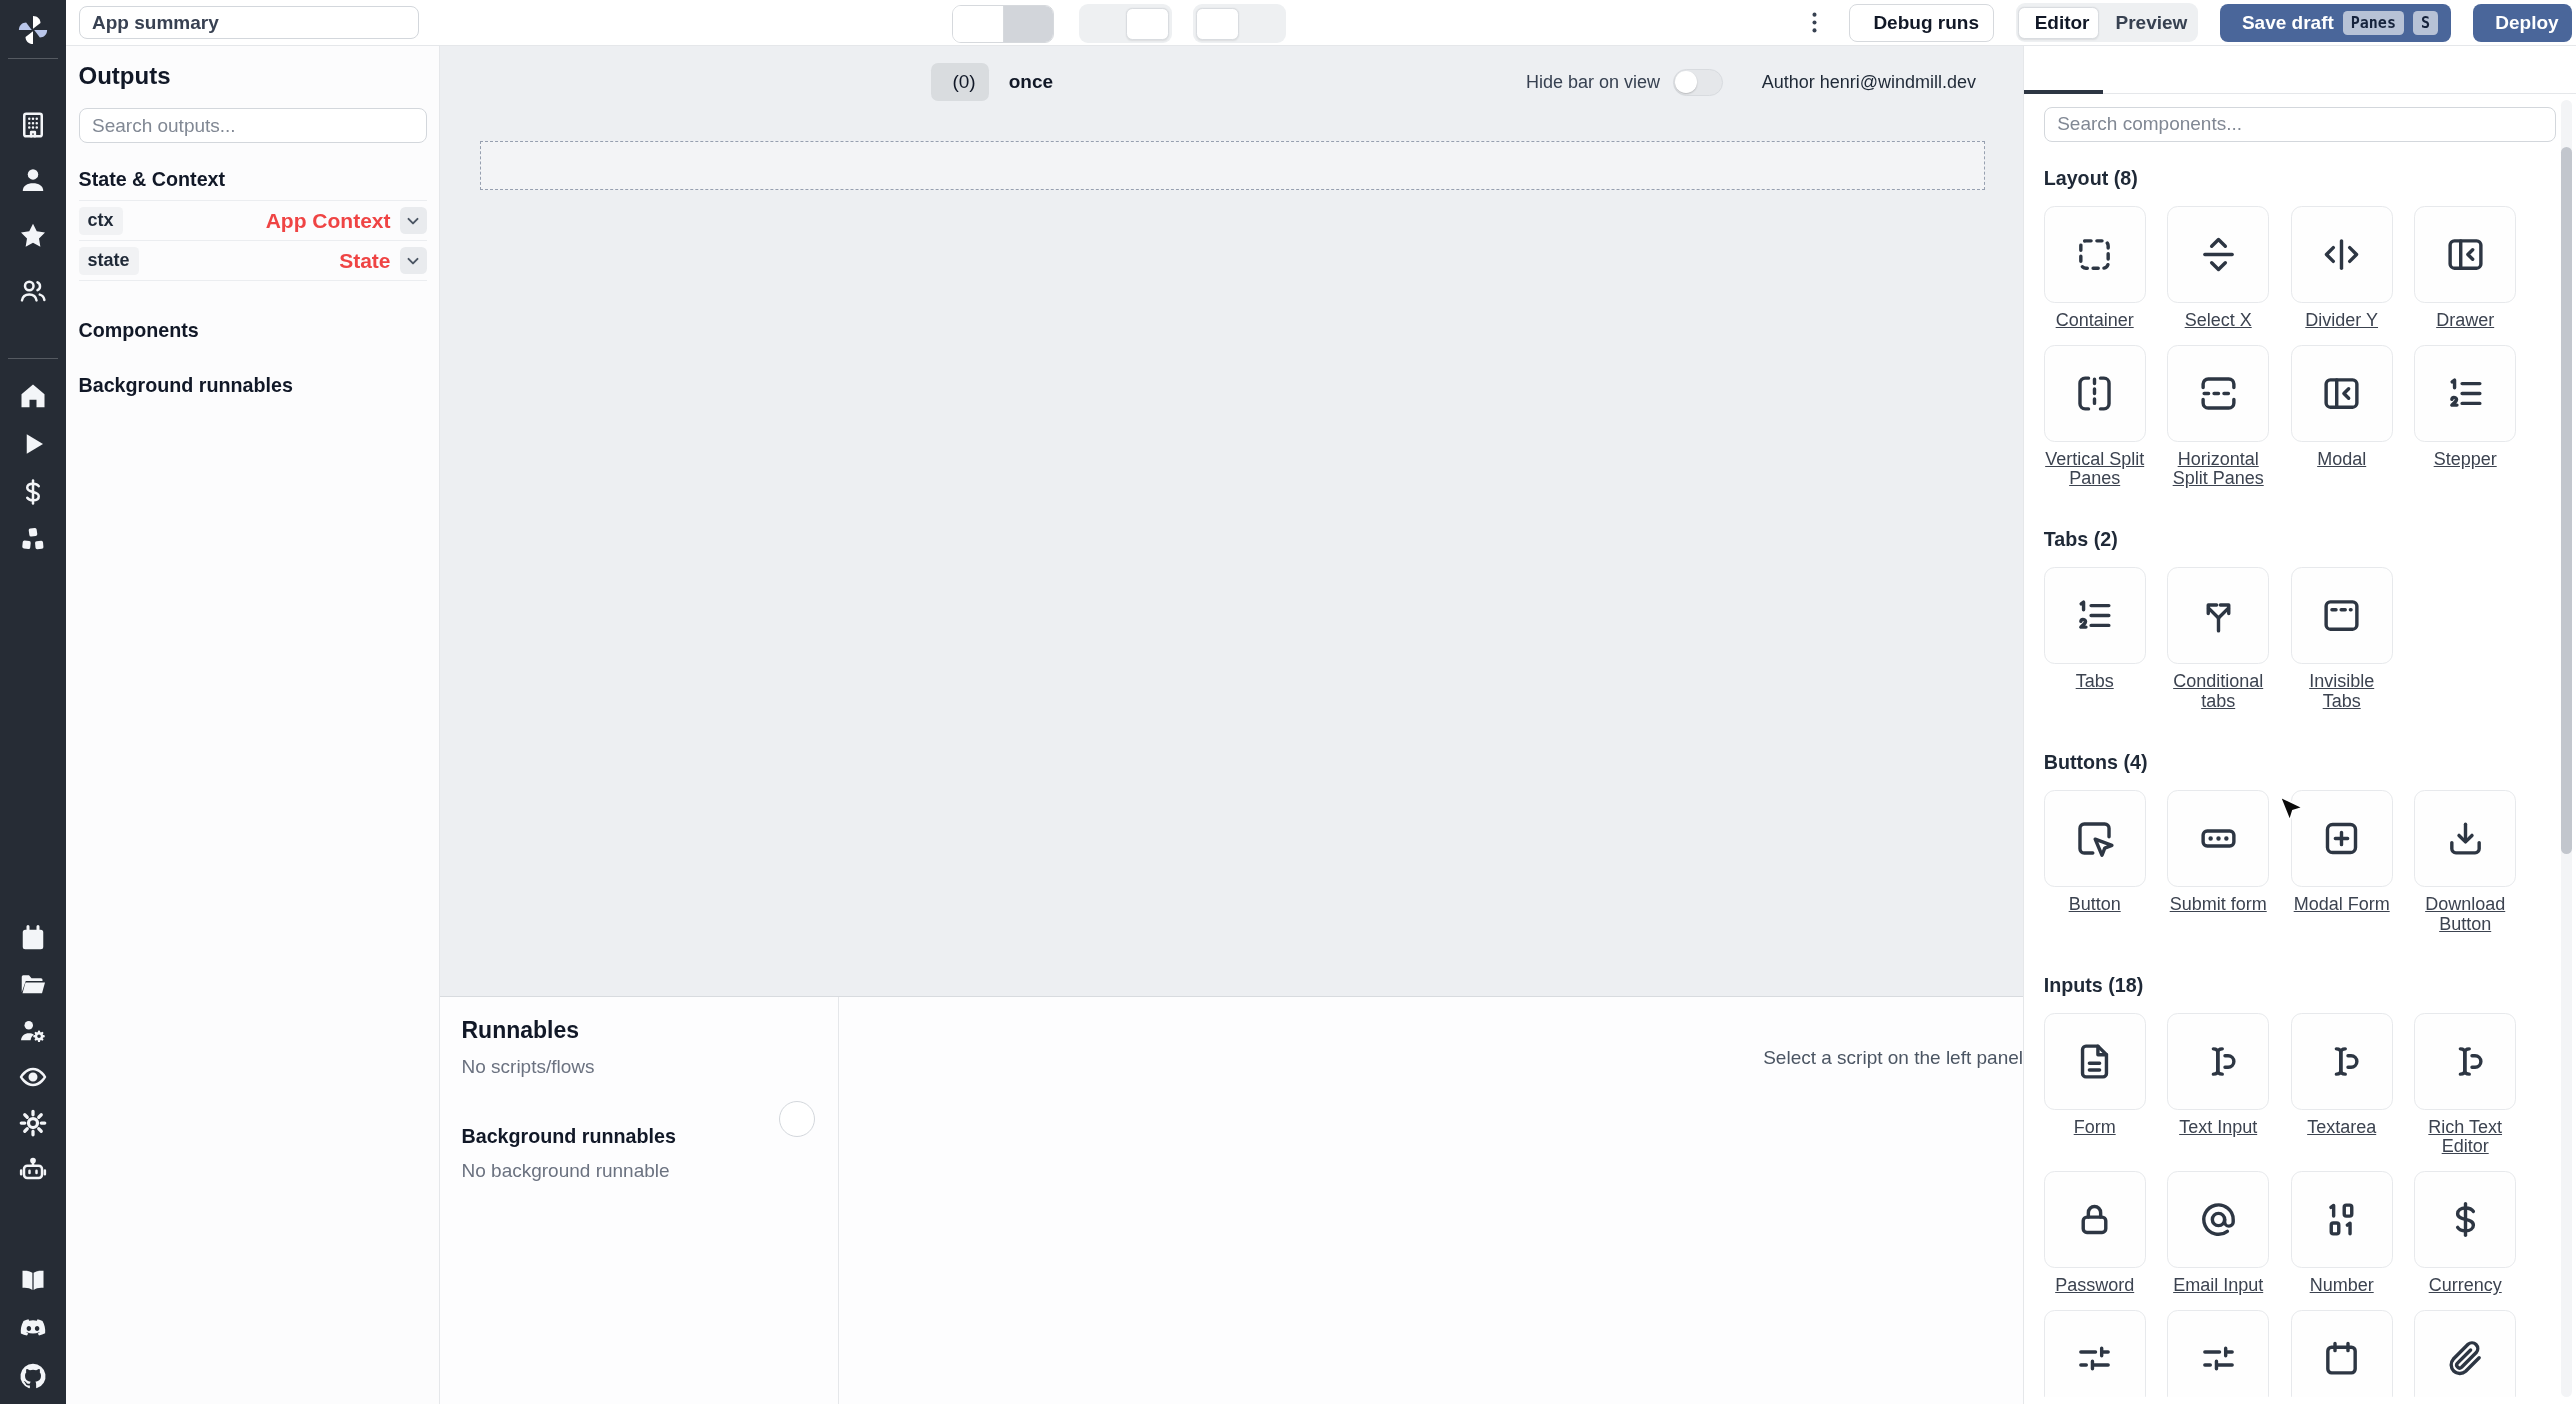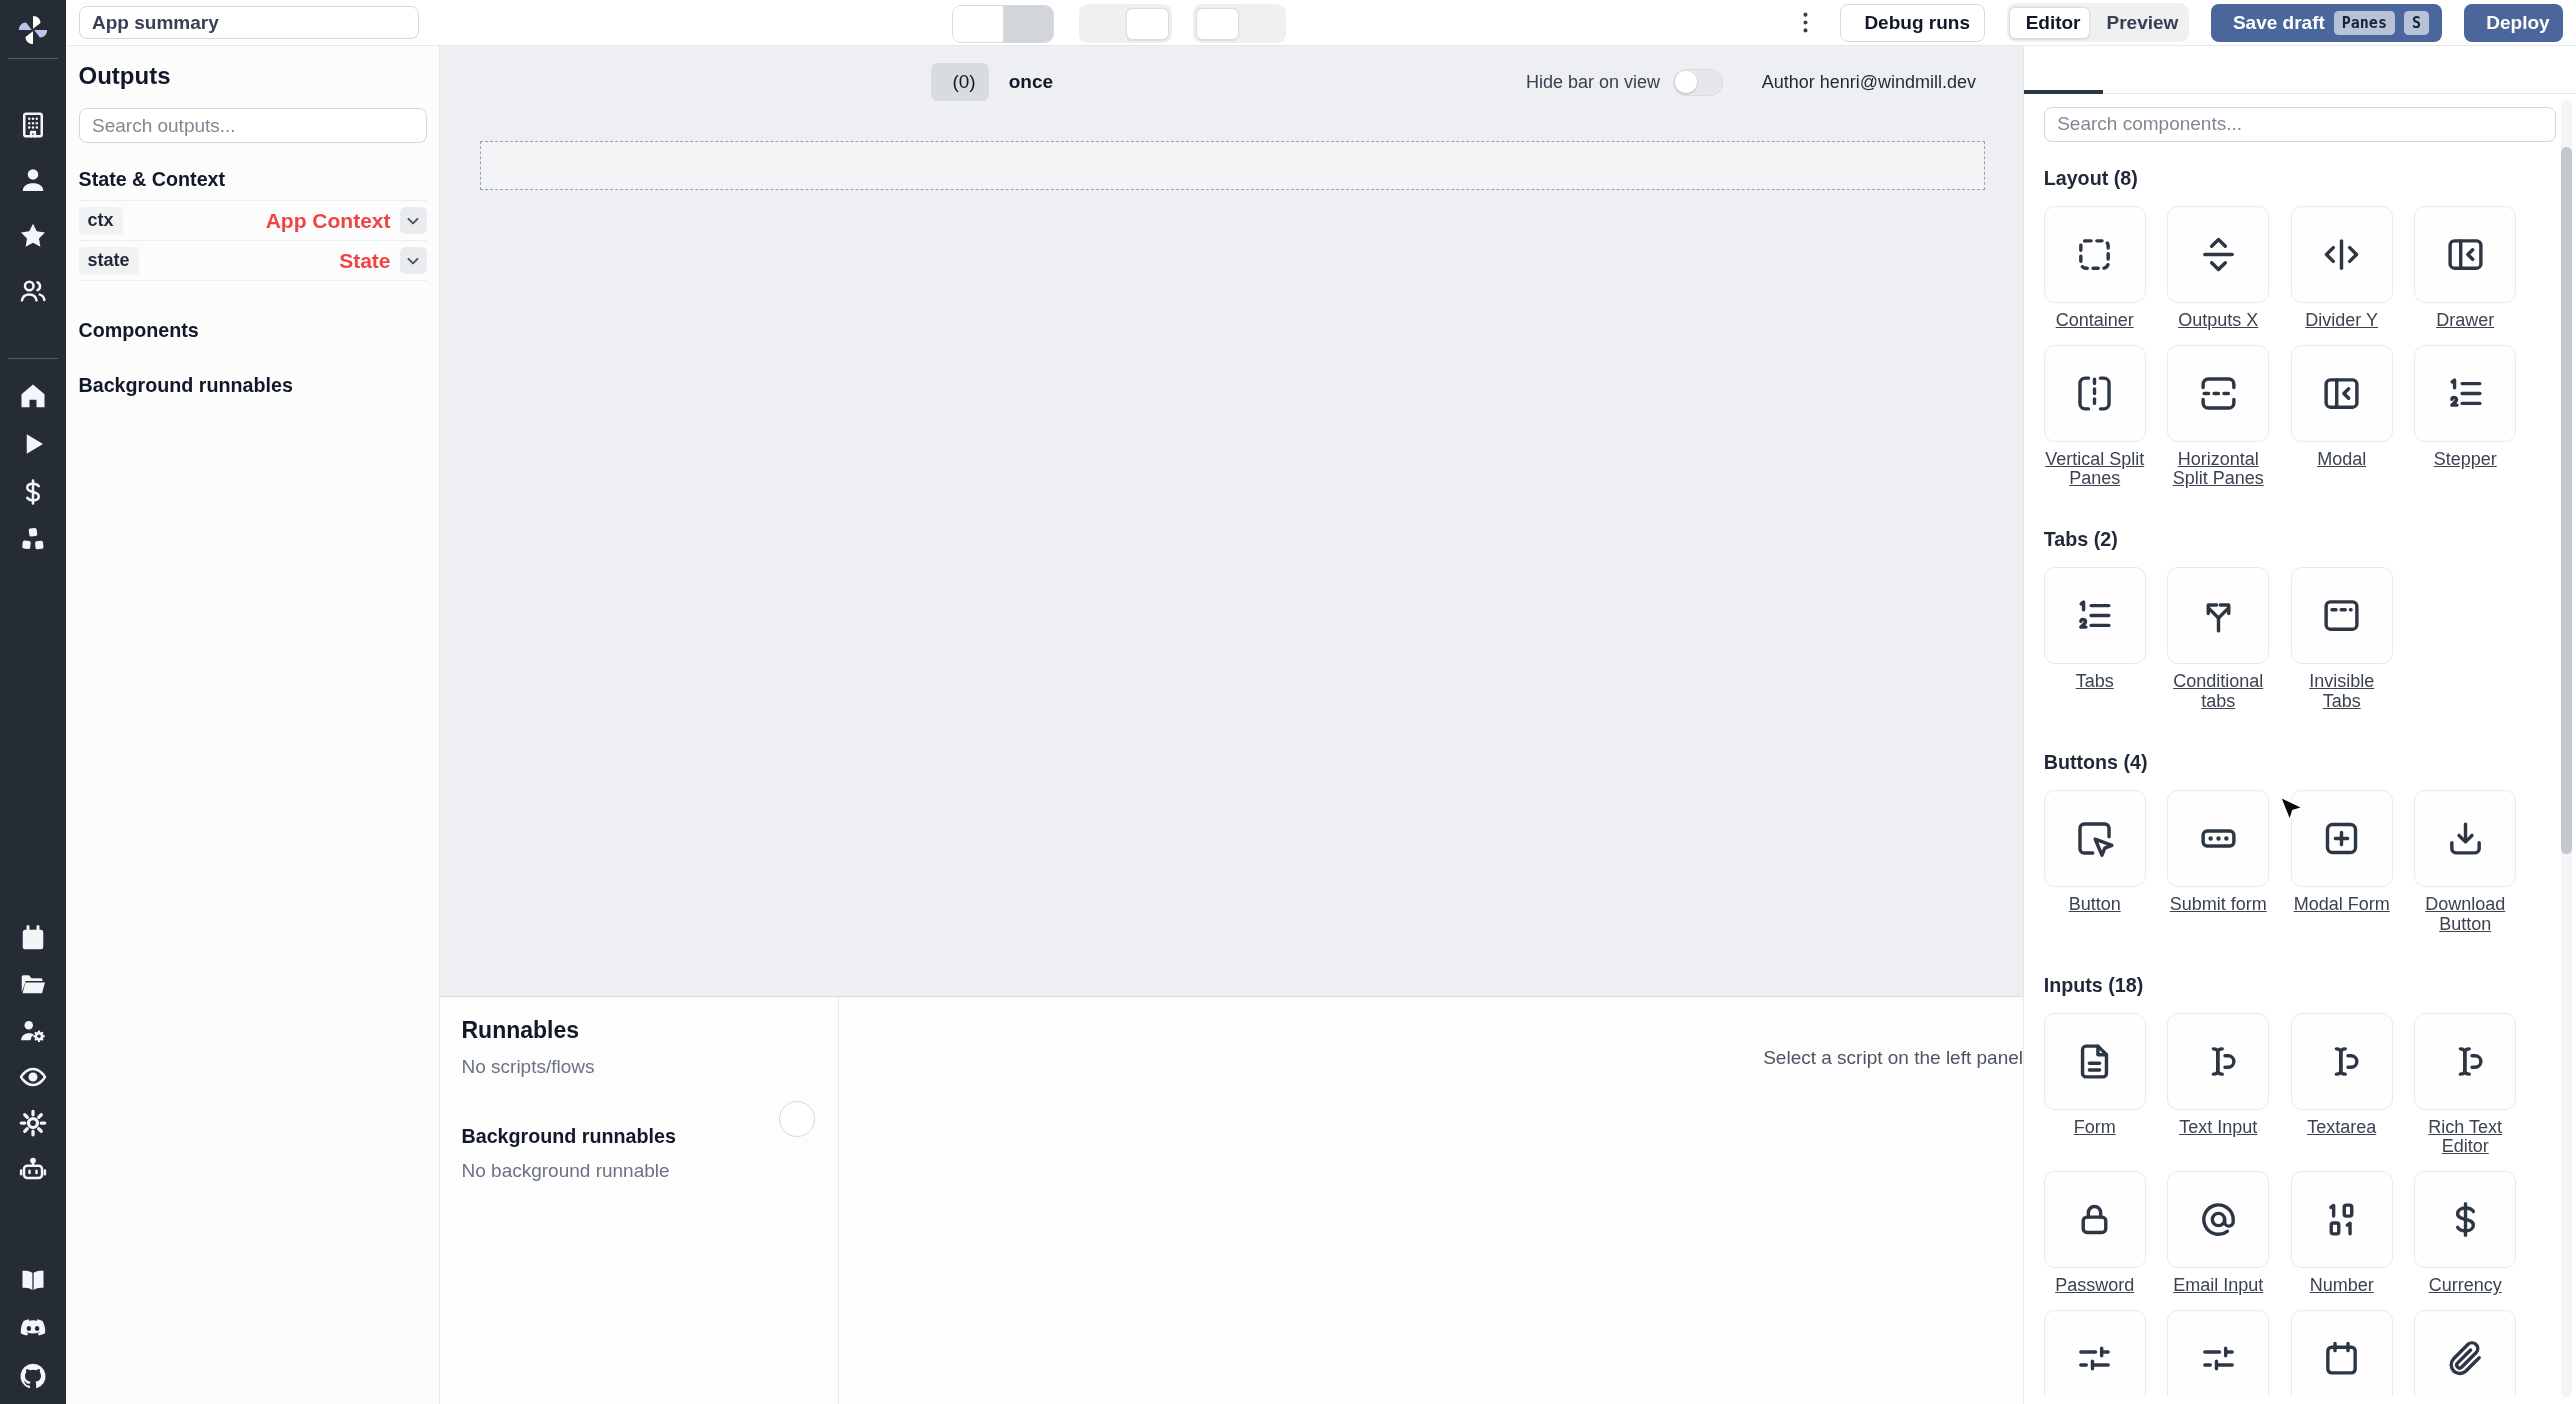--- a/index.html
+++ b/index.html
@@ -39,21 +39,21 @@
   .seg2 .cell { width:50px; height:100%; display:flex; align-items:center; justify-content:center;
     background:#fff; color:#1f2937; }
   .seg2 .cell.pressed { background:#d2d5da; }
   .seg2 .cell + .cell { border-left:0.9px solid #d6d9dd; }
   .pillgrp { display:flex; align-items:center; background:#eef0f2; border-radius:9px;
     padding:2.7px; height:39px; gap:1.8px; }
   .pillgrp .pcell { min-width:43px; height:32px; padding:0 8px; border-radius:6.3px;
     display:flex; align-items:center; justify-content:center; gap:7.2px; color:#6b7280;
     font-size:19px; font-weight:600; }
   .pillgrp .pcell.active { background:#fff; border:0.9px solid #d9dce0; box-shadow:0 0.9px 1.8px rgba(0,0,0,.08); }
-  .tb-right { position:absolute; right:13px; top:3.6px; height:38px; display:flex;
+  .tb-right { position:absolute; right:4px; top:3.6px; height:38px; display:flex;
     align-items:center; gap:21.5px; }
   #kebab { color:#374151; width:27px; }
   .btn-outline { display:flex; align-items:center; gap:9px; height:38px; padding:0 14.3px;
     background:#fff; border:0.9px solid #d6d9dd; border-radius:8px; font-size:19px;
     font-weight:600; color:#111827; }
   .btn-blue { display:flex; align-items:center; gap:9px; height:38px; padding:0 13.4px;
     border:none; border-radius:8px; font-size:19px; font-weight:600; color:#fff;
     background:#4a669a; }
   .kbd { display:inline-flex; align-items:center; justify-content:center; height:24px;
     padding:0 8px; border-radius:4.5px; background:#b7c2d6; color:#16233c;
@@ -565,21 +565,21 @@
           <div class="comp-item">
             <div class="comp-card">
               <span class="icn">
                 <svg viewBox="0 0 24 24" fill="none" stroke="currentColor" stroke-width="2" stroke-linecap="round" stroke-linejoin="round">
                   <path d="M8 7.2l4-4 4 4"></path>
                   <path d="M4 12h16"></path>
                   <path d="M8 16.8l4 4 4-4"></path>
                 </svg>
               </span>
             </div>
-            <div class="comp-label">Outputs X</div>
+            <div class="comp-label">Select X</div>
           </div>
           <div class="comp-item">
             <div class="comp-card">
               <span class="icn">
                 <svg viewBox="0 0 24 24" fill="none" stroke="currentColor" stroke-width="2" stroke-linecap="round" stroke-linejoin="round">
                   <path d="M7.2 8l-4 4 4 4"></path>
                   <path d="M12 4v16"></path>
                   <path d="M16.8 8l4 4-4 4"></path>
                 </svg>
               </span>

